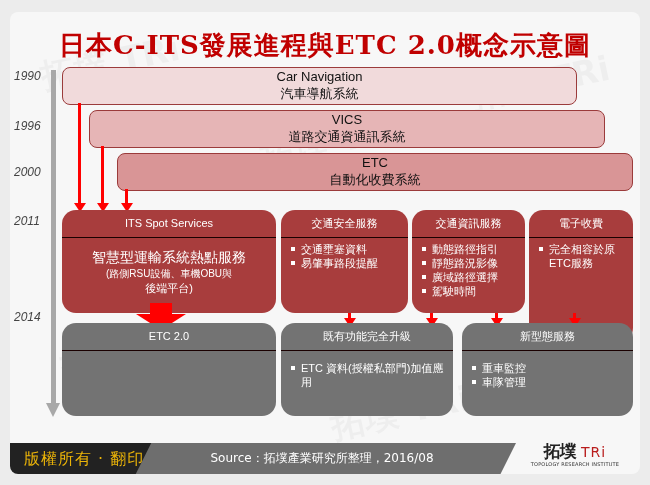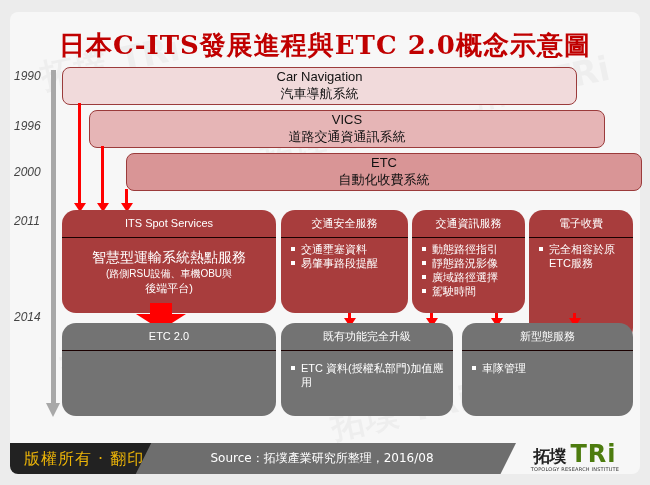--- a/index.html
+++ b/index.html
@@ -32,21 +32,21 @@
   .big-arrow-stem { position:absolute; left:150px; top:303px; width:22px; height:12px; background:#ff0000; }
   .big-arrow-head { position:absolute; left:136px; top:314px; width:0; height:0;
                     border-left:25px solid transparent; border-right:25px solid transparent; border-top:16px solid #ff0000; }
   .footer-left { position:absolute; left:10px; top:443px; width:135px; height:31px; background:#222;
                  border-bottom-left-radius:8px; color:#eab308; font-size:16px; line-height:31px; padding-left:14px;
                  letter-spacing:1px; clip-path:polygon(0 0,100% 0,92% 100%,0 100%); box-sizing:border-box; width:148px; }
   .footer-mid { position:absolute; left:128px; top:443px; width:388px; height:31px; background:#6e6e6e; color:#fff;
                 font-size:12px; line-height:31px; text-align:center; clip-path:polygon(6% 0,100% 0,96% 100%,2% 100%); }
   .logo { position:absolute; left:520px; top:440px; width:110px; text-align:center; }
   .logo .zh { font-size:17px; font-weight:bold; color:#222; letter-spacing:-1px; }
-  .logo .tri { font-size:24px; color:#4d7c0f; font-weight:bold; letter-spacing:1px; }
+  .logo .tri { font-size:14px; color:#b91c1c; font-weight:normal; letter-spacing:1px; }
   .logo .sub { font-size:5px; color:#333; letter-spacing:0.2px; margin-top:-2px; }
 </style>
 </head>
 <body>
 
 <div class="card"></div>
 
 <div class="wm" style="left:40px;top:40px;">拓墣 TRi</div>
 <div class="wm" style="left:260px;top:120px;">拓墣 TRi</div>
 <div class="wm" style="left:470px;top:60px;">拓墣 TRi</div>
@@ -64,21 +64,21 @@
 <div class="year" style="top:310px;">2014</div>
 
 <div class="era" style="left:62px;top:67px;width:513px;height:36px;background:#f1dadb;">
   <div>Car Navigation</div>
   <div>汽車導航系統</div>
 </div>
 <div class="era" style="left:89px;top:110px;width:514px;height:36px;background:#e6b5b6;">
   <div>VICS</div>
   <div>道路交通資通訊系統</div>
 </div>
-<div class="era" style="left:126px;top:153px;width:514px;height:36px;background:#d99596;">
+<div class="era" style="left:117px;top:153px;width:514px;height:36px;background:#d99596;">
   <div>ETC</div>
   <div>自動化收費系統</div>
 </div>
 
 <div class="vline" style="left:78px;top:103px;height:104px;"></div>
 <div class="vhead" style="left:74px;top:203px;"></div>
 <div class="vline" style="left:101px;top:146px;height:61px;"></div>
 <div class="vhead" style="left:97px;top:203px;"></div>
 <div class="vline" style="left:125px;top:189px;height:18px;"></div>
 <div class="vhead" style="left:121px;top:203px;"></div>
@@ -136,20 +136,21 @@
 <div class="box low" style="left:281px;top:323px;width:172px;height:93px;">
   <div class="hd">既有功能完全升級</div>
   <ul style="padding-top:10px;">
     <li>ETC 資料(授權私部門)加值應用</li>
   </ul>
 </div>
 
 <div class="box low" style="left:462px;top:323px;width:171px;height:93px;">
   <div class="hd">新型態服務</div>
   <ul style="padding-top:10px;">
+    <li>重車監控</li>
     <li>車隊管理</li>
   </ul>
 </div>
 
 <div class="footer-left">版權所有 · 翻印必究</div>
 <div class="footer-mid">Source：拓墣產業研究所整理，2016/08</div>
 <div class="logo">
   <div>
     <span class="zh">拓墣</span>
     <span class="tri">TRi</span>

